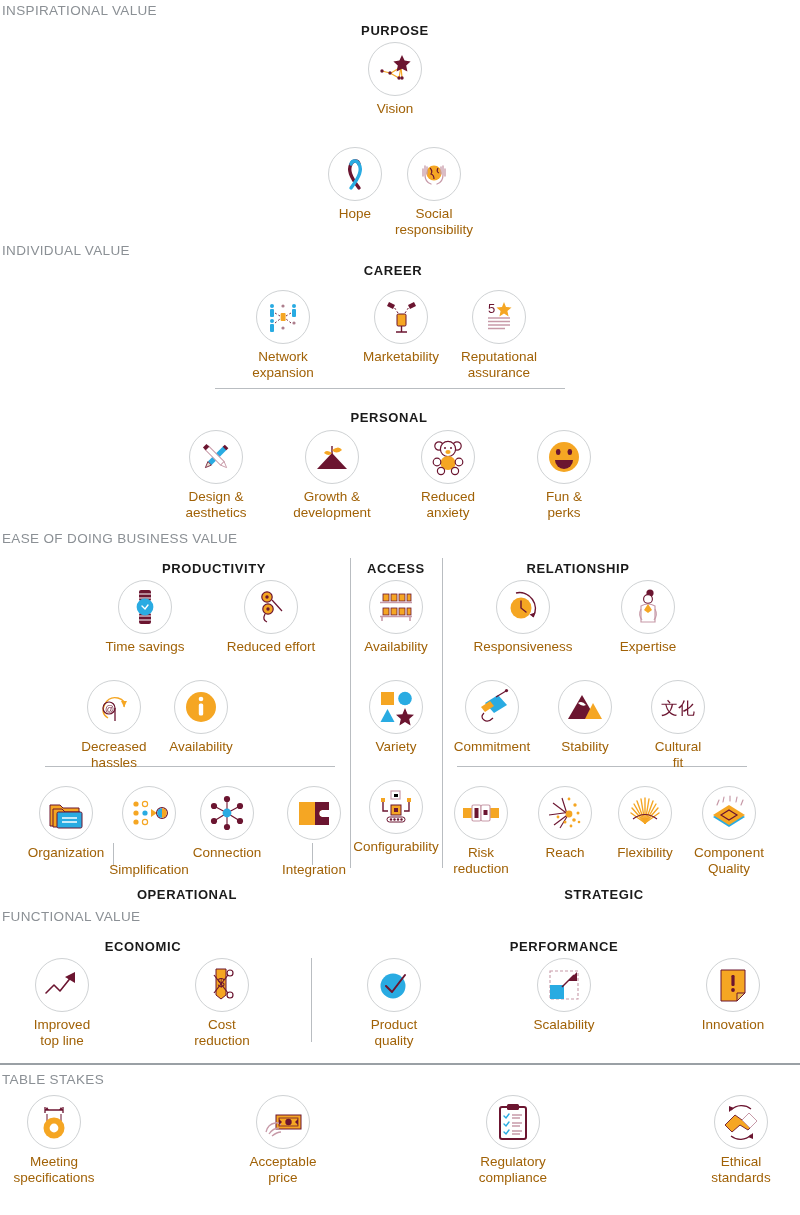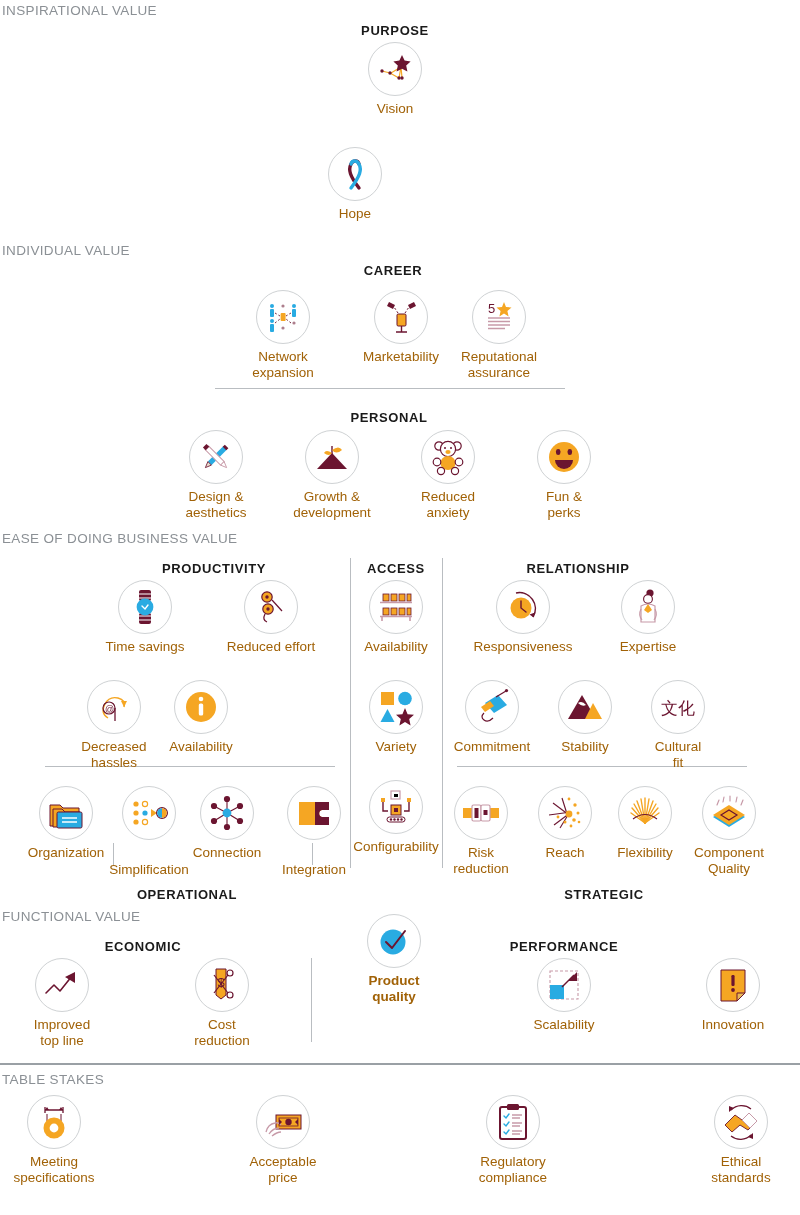--- a/index.html
+++ b/index.html
@@ -120,20 +120,32 @@
   <div class="el" style="left:355px; top:147px;">
     <div class="circle">
       <svg width="40" height="40" viewBox="0 0 40 40">
         <path d="M24 34 C15 22 13 16 16 10 C18 6 23 6 24 10" fill="none" class="mr" stroke-width="3.4" stroke-linecap="round"></path>
         <path d="M16 34 C25 22 27 16 24 10 C22 6 17 6 16 10" fill="none" class="blus" stroke-width="3.4" stroke-linecap="round"></path>
       </svg>
     </div>
     <div class="cap">Hope</div>
   </div>
 
+  <div class="el" style="left:434px; top:147px;">
+    <div class="circle">
+      <svg width="40" height="40" viewBox="0 0 40 40">
+        <circle cx="20" cy="19" r="7.6" class="org"></circle>
+        <path d="M16 14 q3 3 1 6 q3 1 3 5 M24 14 q-2 4 1 5" fill="none" class="mr" stroke-width="1.2"></path>
+        <path d="M11 12 v9 q0 7 6 9 M9 15 v7 M13 13 v7" fill="none" class="pink" stroke-width="1.3" stroke-linecap="round"></path>
+        <path d="M29 12 v9 q0 7 -6 9 M31 15 v7 M27 13 v7" fill="none" class="pink" stroke-width="1.3" stroke-linecap="round"></path>
+      </svg>
+    </div>
+    <div class="cap">Social
+responsibility</div>
+  </div>
 
   <div class="el" style="left:283px; top:290px;">
     <div class="circle">
       <svg width="40" height="40" viewBox="0 0 40 40">
         <g class="blu">
           <circle cx="9" cy="9" r="2"></circle>
             <rect x="7" y="12" width="4" height="8" rx="1"></rect>
           <circle cx="31" cy="9" r="2"></circle>
             <rect x="29" y="12" width="4" height="8" rx="1"></rect>
           <circle cx="9" cy="24" r="2"></circle>
@@ -599,21 +611,21 @@
         <path d="M26 10 L12 28" class="mr" stroke-width="1.2" fill="none"></path>
         <path d="M26 28 L12 10" class="mr" stroke-width="1.2" fill="none"></path>
         <circle cx="28" cy="8" r="3" fill="none" class="mr" stroke-width="1.2"></circle>
         <circle cx="28" cy="30" r="3" fill="none" class="mr" stroke-width="1.2"></circle>
       </svg>
     </div>
     <div class="cap">Cost
 reduction</div>
   </div>
 
-  <div class="el" style="left:394px; top:914px;font-weight:bold;">
+  <div class="el" style="left:394px; top:958px;">
     <div class="circle">
       <svg width="40" height="40" viewBox="0 0 40 40">
         <circle cx="19" cy="21" r="12.5" class="blu"></circle>
         <polyline points="12,21 18,27 31,10" fill="none" class="mr" stroke-width="2" stroke-linecap="round" stroke-linejoin="round"></polyline>
       </svg>
     </div>
     <div class="cap">Product
 quality</div>
   </div>
 

